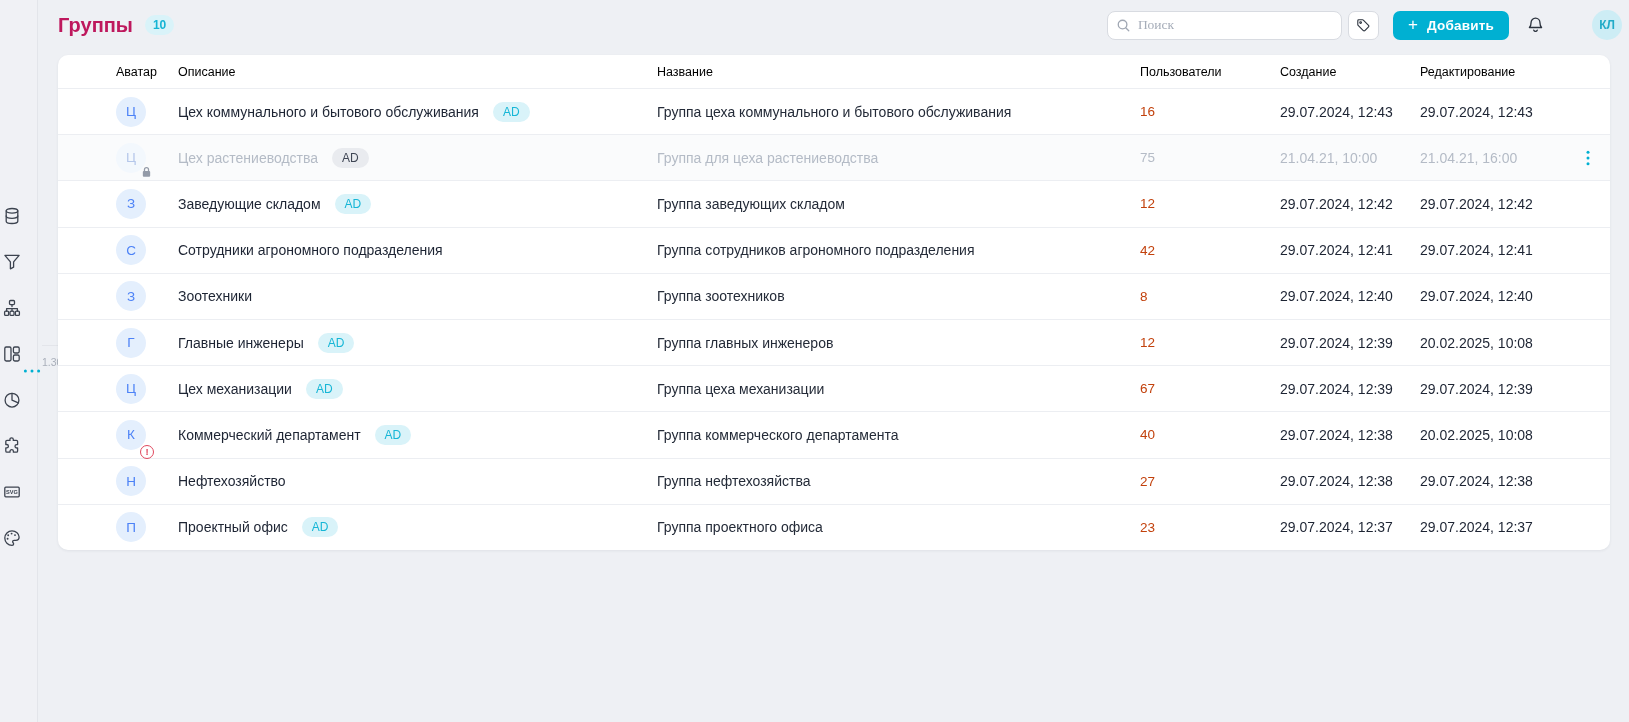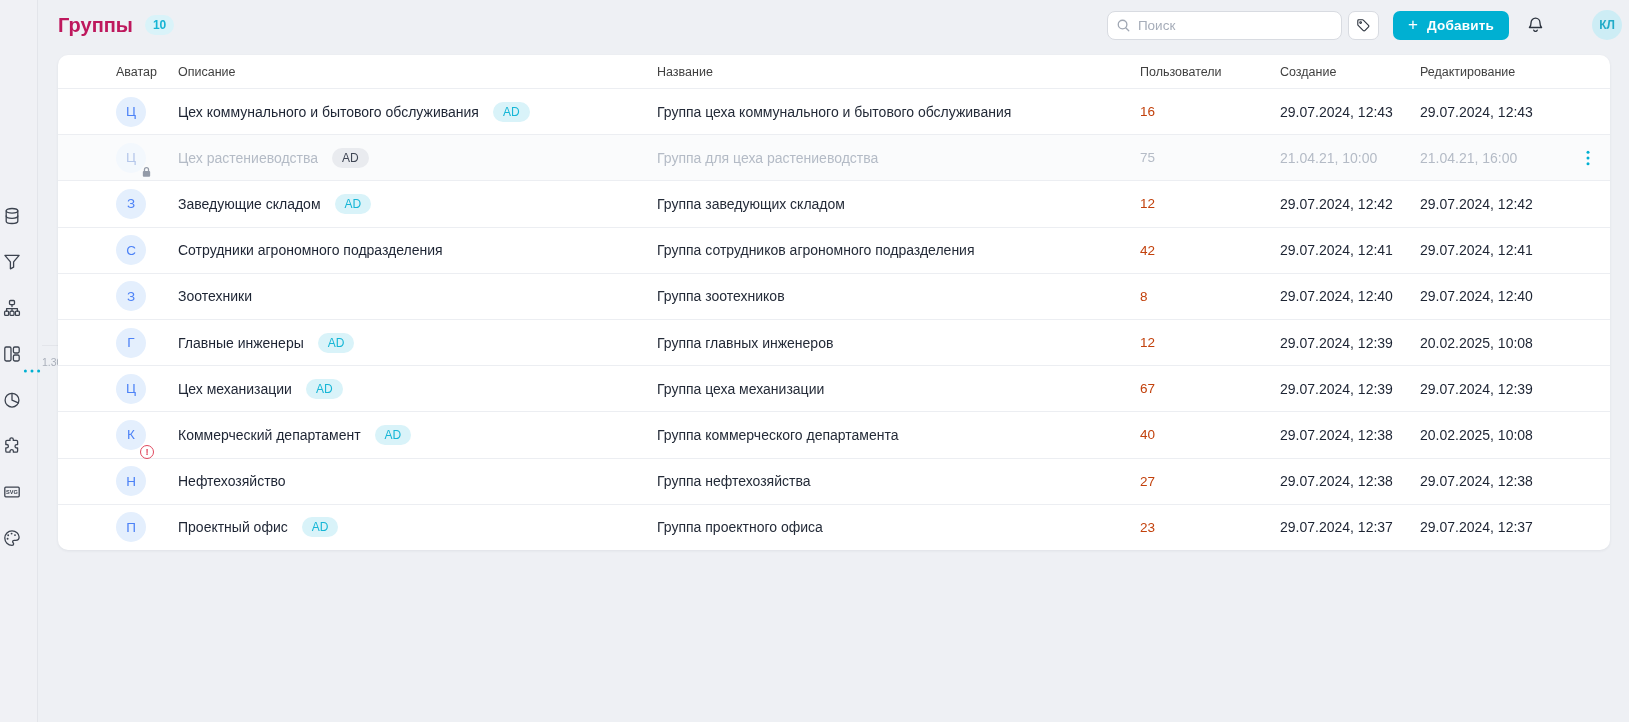--- a/index.html
+++ b/index.html
@@ -36,21 +36,21 @@
   .count-badge {
     margin-left:12px; background:#d9f3f9; color:#14b4d4;
     font-size:12px; font-weight:600; padding:3px 8px; border-radius:11px;
   }
   .top-right { margin-left:auto; display:flex; align-items:center; }
   .search-wrap { position:relative; width:235px; }
   .search-wrap svg { position:absolute; left:9px; top:7px; stroke:#a0a7b3; fill:none; stroke-width:1.4; stroke-linecap:round; }
   .search-input {
     width:235px; height:29px; border:1px solid #d8dbe1; border-radius:8px;
     background:#fff; padding:0 10px 0 30px; font-size:13.5px; color:#3c4554;
-    font-family:Liberation Sans, sans-serif; outline:none;
+    font-family:Liberation Serif, serif; outline:none;
   }
   .search-input::placeholder { color:#a6adb9; }
   .tag-btn {
     margin-left:6px; width:31px; height:29px; background:#fff;
     border:1px solid #d8dbe1; border-radius:7px; display:flex; align-items:center; justify-content:center; cursor:pointer;
   }
   .tag-btn svg { stroke:#2b323d; fill:none; stroke-width:1.3; stroke-linejoin:round; }
   .add-btn {
     margin-left:14px; height:29px; padding:0 15px; border:none; border-radius:7px;
     background:#00b0d2; color:#fff; font-size:13.5px; font-weight:700;
@@ -69,21 +69,21 @@
   .card {
     margin:5px 19px 0 20px; height:495px; background:#fff;
     border-radius:10px; box-shadow:0 1px 3px rgba(25,39,57,.07);
     overflow:hidden;
   }
   .grid-row {
     display:grid;
     grid-template-columns:62px 479px 483px 140px 140px 1fr;
     padding:0 20px 0 58px; align-items:center;
   }
-  .thead { height:33px; color:#404040; font-size:12.5px; }
+  .thead { height:33px; color:#000000; font-size:12.5px; }
   .row { height:46.2px; border-top:1px solid #eceef2; cursor:pointer; }
   .avatar {
     position:relative; width:30px; height:30px; border-radius:50%;
     background:#e4effd; color:#4c82f7; font-size:13.5px; font-weight:500;
     display:flex; align-items:center; justify-content:center;
   }
   .cell-name { display:flex; align-items:center; font-size:14px; color:#1d2433; }
   .badge-ad {
     display:none; margin-left:14px; background:#d9f3f9; color:#16b6d6;
     font-size:12px; font-weight:500; padding:3px 10px; border-radius:11px;

